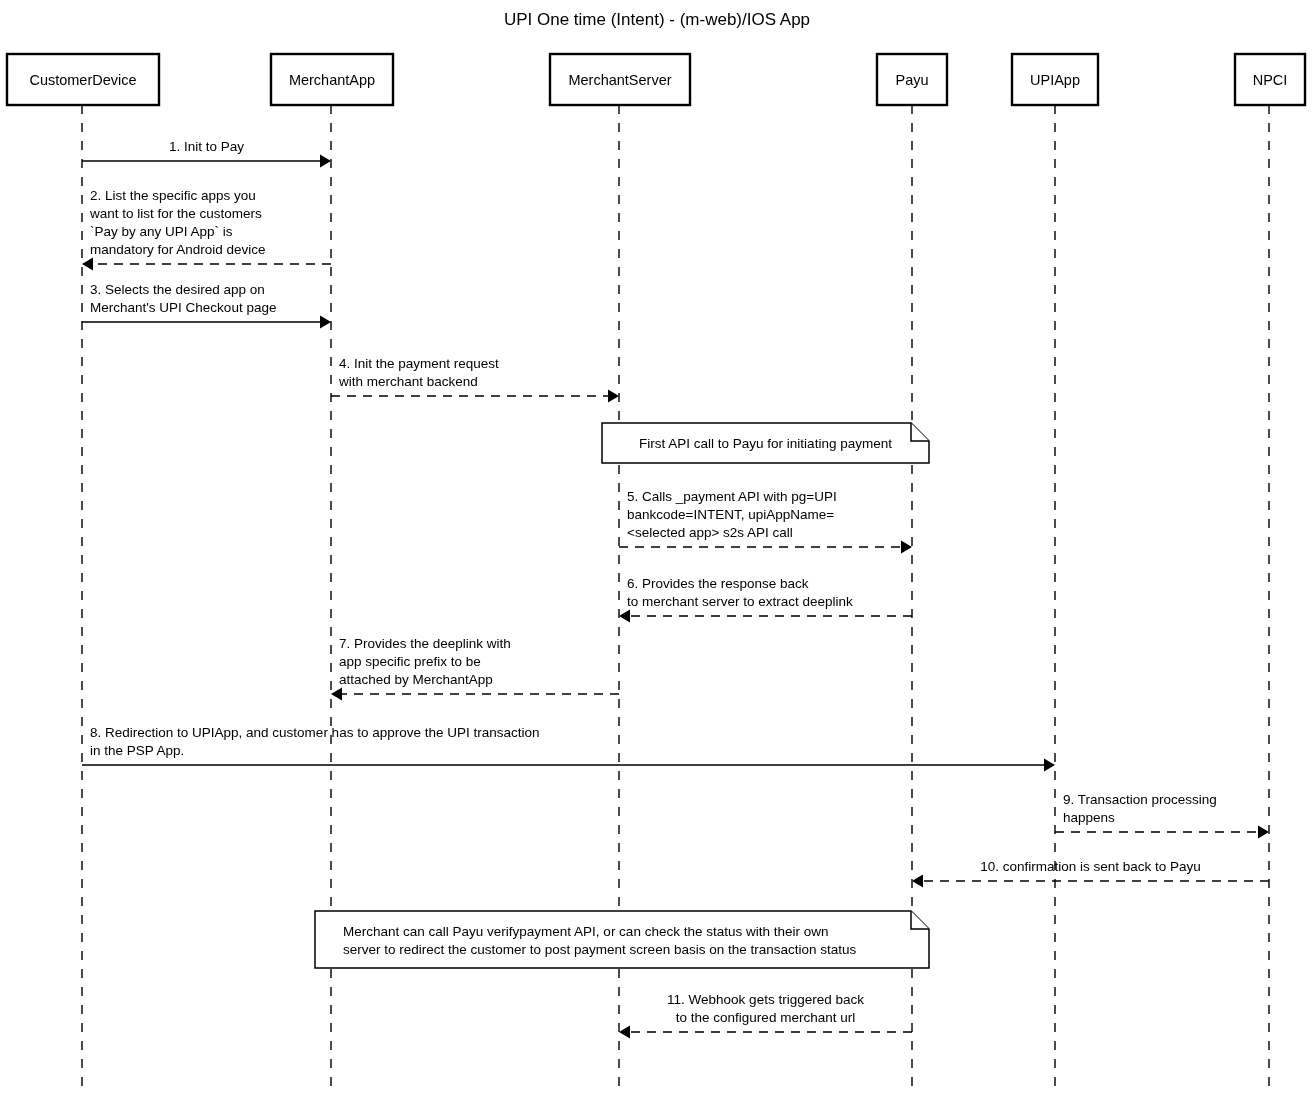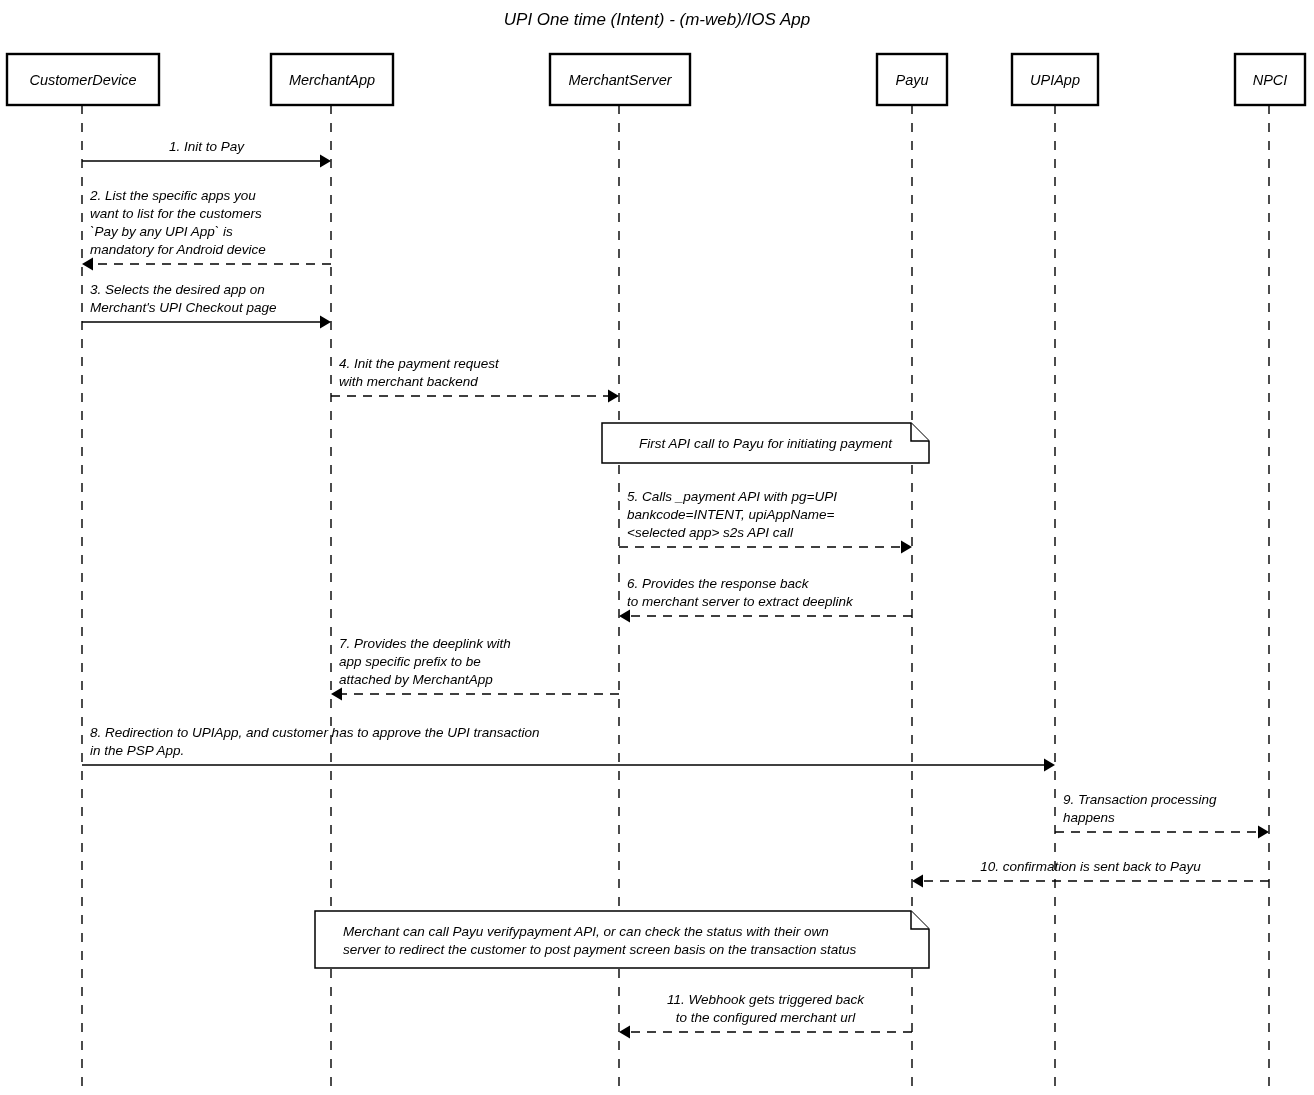--- a/index.html
+++ b/index.html
@@ -11,21 +11,20 @@
     width: 1314px;
     height: 1095px;
     font-family: "Liberation Sans", sans-serif;
     color: #000000;
     overflow: hidden;
   }
   #diagram-root {
     position: relative;
     width: 1254px;
     height: 1095px;
-    font-style: italic;
   }
   svg#seq {
     display: block;
     width: 1314px;
     height: 1095px;
   }
   .title-text {
     font-family: "Liberation Sans", sans-serif;
     font-size: 17px;
     fill: #000000;

